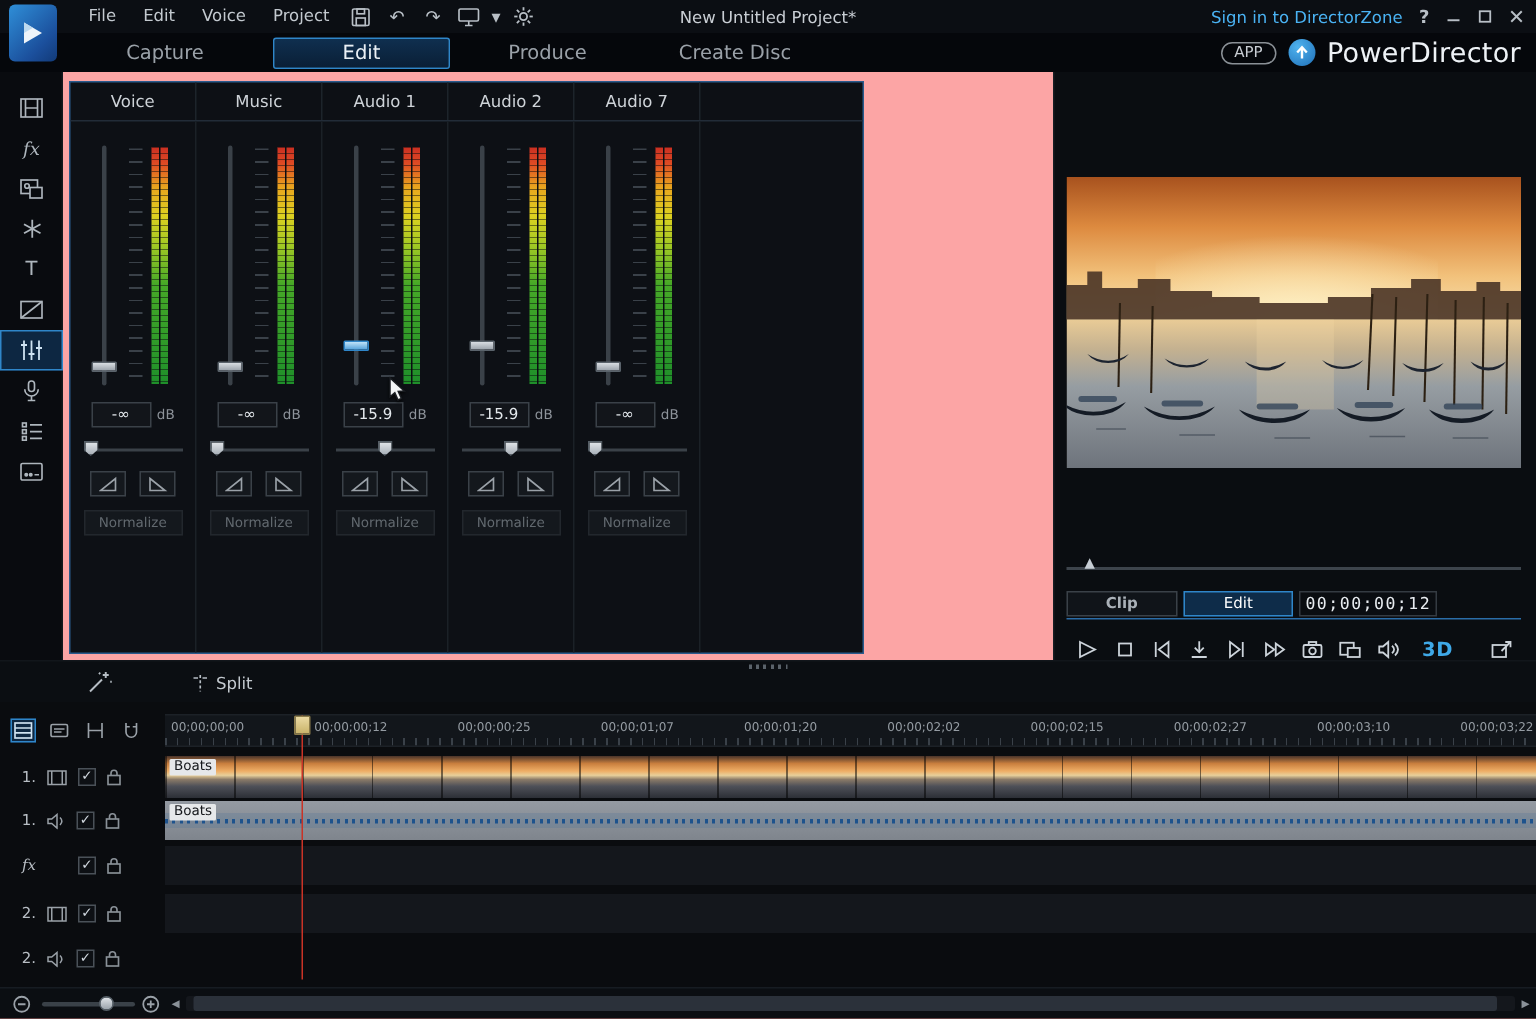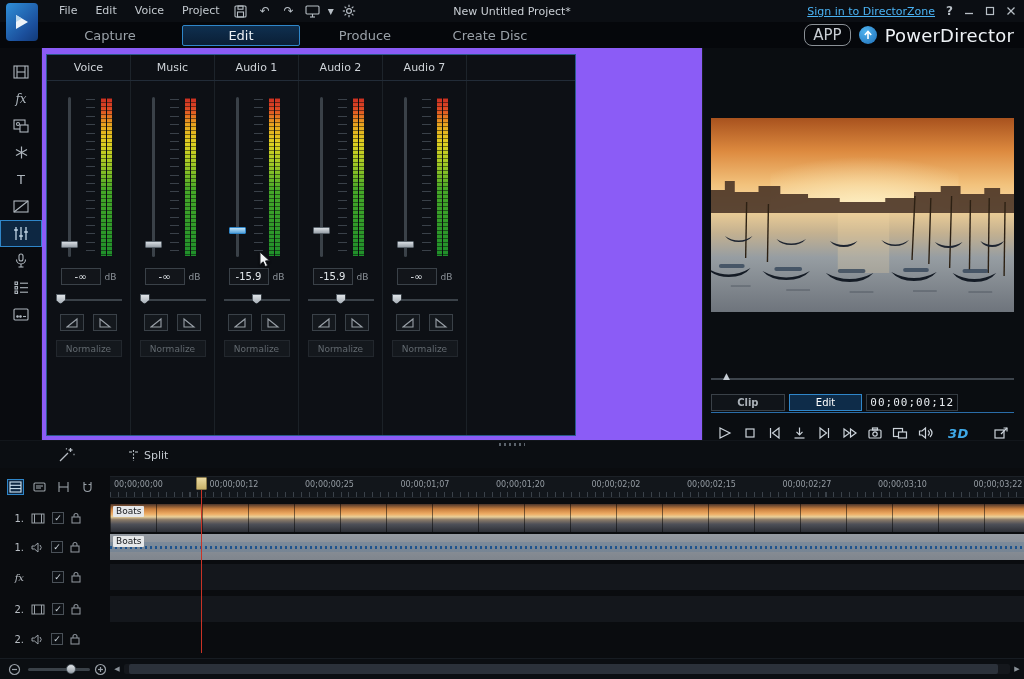--- a/index.html
+++ b/index.html
@@ -1,37 +1,37 @@
 <!DOCTYPE html>
 <html><head>
 <meta charset="utf-8">
 <style>
   * {margin:0;padding:0;box-sizing:border-box}
   html,body {background:#000;}
-  .app {position:relative;width:1024px;height:679px;background:#8b5cf6;overflow:hidden;
+  .app {position:relative;width:1024px;height:679px;background:#fca5a5;overflow:hidden;
         font-family:"DejaVu Sans","Liberation Sans",sans-serif;color:#c8cdd3;-webkit-font-smoothing:antialiased;}
   svg {display:block}
 
   
   .menubar {position:absolute;left:0;top:0;right:0;height:22px;background:#0b0e13;display:flex;align-items:center;padding-left:50px;}
   .logo {position:absolute;left:6px;top:3px;width:32px;height:38px;border-radius:4px;
          background:linear-gradient(135deg,#2f8fd8,#1b4f9c 70%,#123a78);display:flex;align-items:center;justify-content:center;z-index:10;}
   .menu {font-size:11px;color:#c3c9cf;padding:0 9px;line-height:22px;cursor:default;}
   .mbtn {width:22px;height:18px;display:flex;align-items:center;justify-content:center;color:#b8bfc6;font-size:12px;margin:0 1px;}
   .title-center {position:absolute;left:50%;transform:translateX(-50%);font-size:11px;color:#c9ced4;}
   .mb-right {position:absolute;right:8px;display:flex;align-items:center;gap:11px;}
-  .signin {font-size:11px;color:#4ab3f4;text-decoration:underline;}
+  .signin {font-size:11px;color:#4ab3f4;}
   .help {font-size:12px;color:#b8bfc6;font-weight:bold;}
 
   
   .modebar {position:absolute;left:0;top:22px;right:0;height:26px;background:#05070b;}
   .mtab {position:absolute;top:3px;height:21px;display:flex;align-items:center;justify-content:center;font-size:13px;color:#9aa1a8;}
   .mtab.active {border:1px solid #2f86c9;border-radius:2px;background:linear-gradient(#0f2f4f,#0a1f36);color:#eaf0f5;}
   .mb-brand {position:absolute;right:10px;top:0;height:26px;display:flex;align-items:center;gap:8px;}
-  .app-pill {border:1px solid #8a9096;border-radius:8px;font-size:15px;color:#c9ced4;padding:1px 8px;}
+  .app-pill {border:1px solid #8a9096;border-radius:8px;font-size:10px;color:#c9ced4;padding:1px 8px;}
   .upcircle {width:18px;height:18px;border-radius:50%;background:radial-gradient(circle at 35% 30%,#4fb3ef,#1f6fb8);display:flex;align-items:center;justify-content:center;}
   .brand {font-size:18px;color:#eef2f6;letter-spacing:.2px;}
 
   
   .main {position:absolute;left:0;top:48px;right:0;height:392px;}
   .sidebar {position:absolute;left:0;top:0;bottom:0;width:42px;background:#090b0f;border-right:1px solid #14181d;padding-top:10px;}
   .sitem {width:42px;height:27px;display:flex;align-items:center;justify-content:center;color:#aeb6bd;}
   .sitem.on {background:#0d2742;outline:1px solid #2f86c9;outline-offset:-1px;}
   .fxtxt {font-size:12px;font-style:italic;font-family:"DejaVu Serif",serif;color:#aeb6bd;}
   .Ttxt {font-size:13px;color:#aeb6bd;}
@@ -74,21 +74,21 @@
   .seek::before {content:"";position:absolute;left:0;right:0;top:8px;height:2px;background:#3d444c;}
   .seekmark {position:absolute;left:12px;top:0;font-size:9px;color:#c6cdd4;line-height:12px;}
   .ptabs {position:absolute;left:8px;right:10px;top:344px;height:21px;display:flex;align-items:center;border-bottom:1px solid #2a6da8;}
   .ptab {width:74px;height:17px;margin-right:4px;display:flex;align-items:center;justify-content:center;font-size:10px;}
   .ptab.clip {border:1px solid #3a4148;color:#aab1b8;background:#101419;font-weight:bold;}
   .ptab.movie {border:1px solid #2f86c9;color:#fff;background:#0e2c49;}
   .tc {margin-left:auto;margin-right:56px;width:92px;height:17px;border:1px solid #343b42;background:#0a0d11;color:#e8ecf0;
        font-size:11px;display:flex;align-items:center;justify-content:center;letter-spacing:1px;font-family:"DejaVu Sans Mono",monospace;}
   .transport {position:absolute;left:12px;right:10px;top:374px;height:22px;display:flex;align-items:center;gap:6px;}
   .tbtn {width:19px;height:16px;display:flex;align-items:center;justify-content:center;}
-  .t3d {font-size:13px;font-weight:bold;font-style:italic;color:#3fa9e8;margin-left:8px;letter-spacing:.5px;}
+  .t3d {font-size:13px;font-weight:bold;color:#3fa9e8;margin-left:8px;letter-spacing:.5px;}
   .undock {margin-left:auto;margin-right:4px;}
 
   
   .tlbar {position:absolute;left:0;top:440px;right:0;height:28px;background:#0b0e12;border-top:1px solid #12161b;}
   .splitdots {position:absolute;left:50%;top:2px;transform:translateX(-50%);width:26px;height:3px;
               background:repeating-linear-gradient(90deg,#5a626a 0 2px,transparent 2px 5px);}
   .wand {position:absolute;left:58px;top:5px;}
   .split {position:absolute;left:128px;top:0;height:28px;display:flex;align-items:center;font-size:11px;color:#c3c9cf;gap:5px;}
 
   

